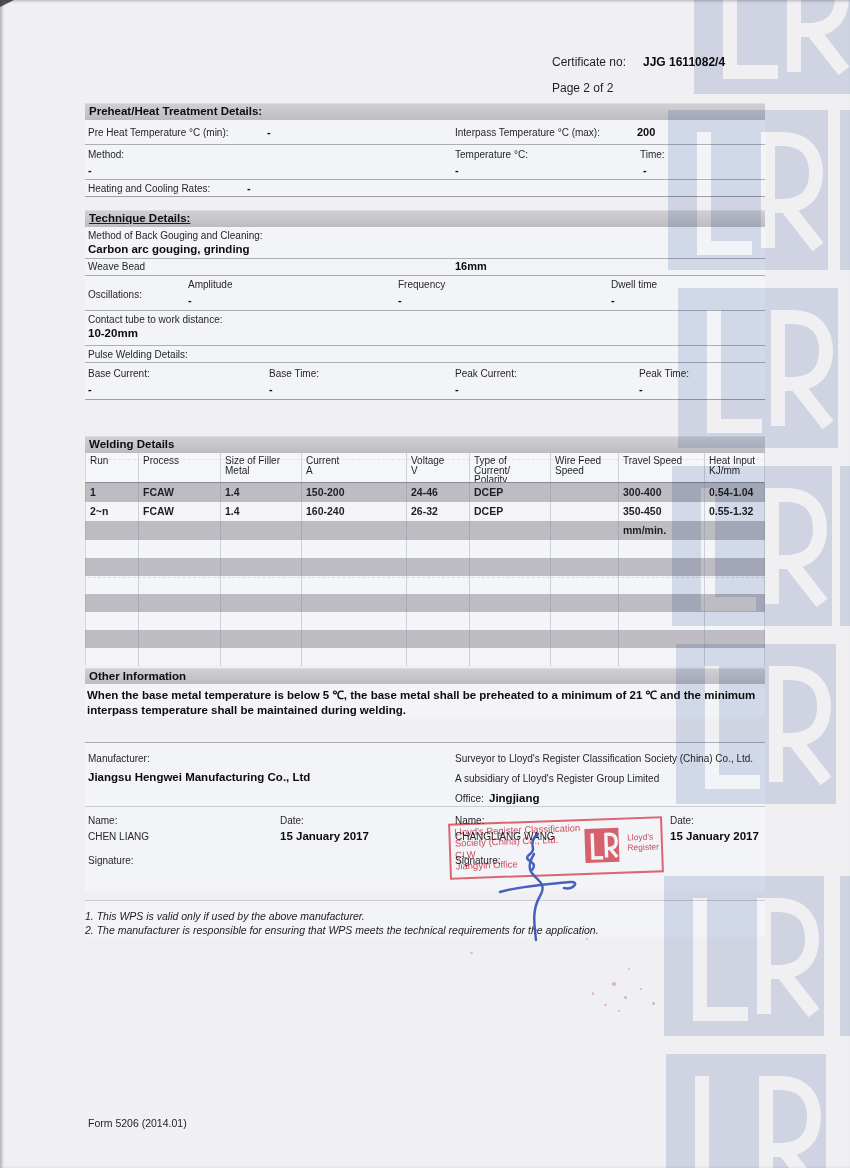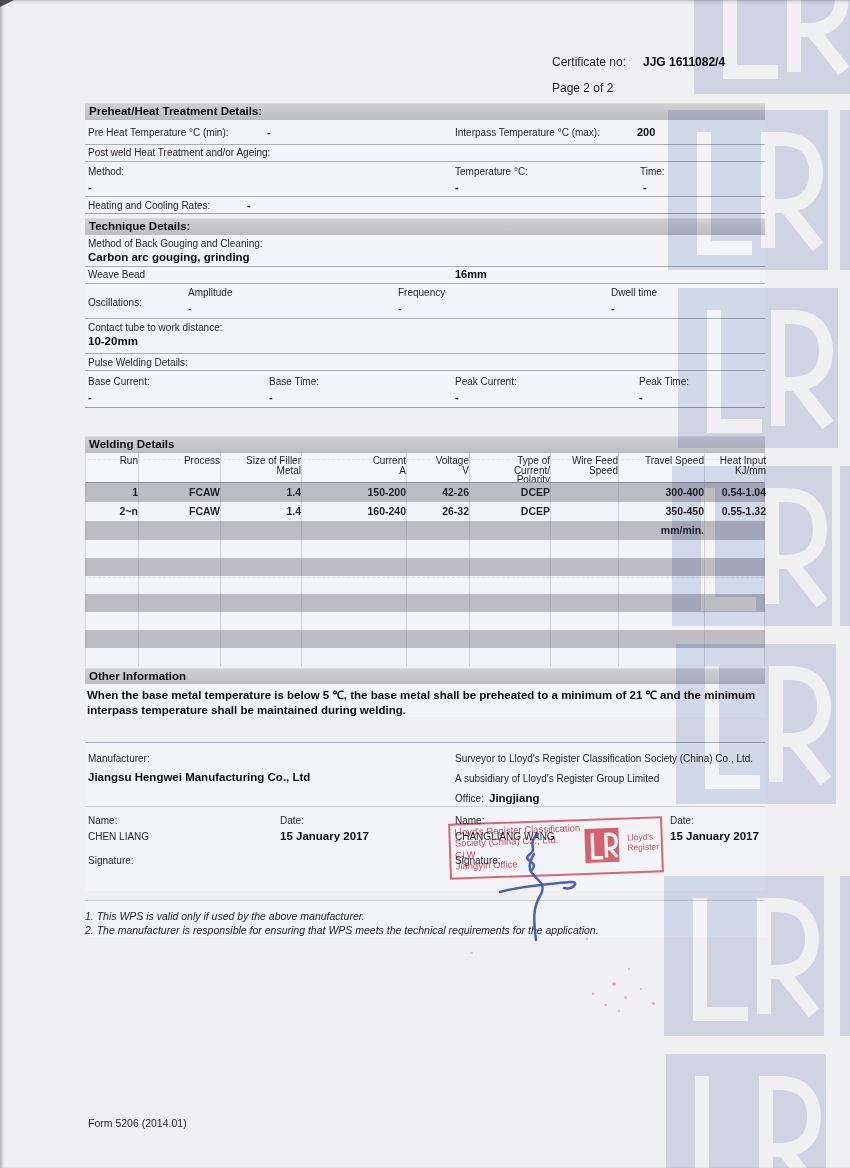--- a/index.html
+++ b/index.html
@@ -28,21 +28,21 @@
        font-weight:bold;font-size:11.5px;color:#0e0e10;padding:1px 0 0 4px;box-sizing:border-box;}
   .fr{position:relative;}
   .fr span{position:absolute;white-space:nowrap;}
   .lbl{font-size:10px;color:#26262b;}
   .val{font-weight:bold;font-size:11px;color:#0b0b0d;}
   .rule{border-bottom:1px solid #aab0ba;}
   .rule2{border-bottom:1px solid #9aa0ac;}
 
   
   .tr{display:grid;grid-template-columns:52px 82px 81px 105px 63px 81px 68px 86px 62px;
-      border-left:1px solid rgba(130,135,148,.28);border-right:1px solid rgba(130,135,148,.28);box-sizing:border-box;text-align:right;}
+      border-left:1px solid rgba(130,135,148,.28);border-right:1px solid rgba(130,135,148,.28);box-sizing:border-box;}
   .tr>span{border-left:1px solid rgba(130,135,148,.32);padding:1px 0 0 4px;box-sizing:border-box;overflow:hidden;}
   .tr>span:first-child{border-left:none;}
   .thead{height:30px;background:#f4f6fa;border-bottom:1px solid #868c97;}
   .thead>span{font-size:10px;line-height:9.5px;white-space:pre-line;padding-top:3px;}
   .drow{height:19px;}
   .drow>span{font-weight:bold;font-size:10.5px;padding-top:3px;}
   .erow{height:18px;}
   .g{background:#bdbcc3;}
   .w{background:#f4f5f9;}
 
@@ -133,40 +133,37 @@
   </div>
 
   <div class="sec" style="top:103px;">
     <div class="bar">Preheat/Heat Treatment Details:</div>
     <div class="fr rule" style="height:24px;">
       <span class="lbl" style="left:3px;top:7px">Pre Heat Temperature °C (min):</span>
       <span class="val" style="left:182px;top:6px">-</span>
       <span class="lbl" style="left:370px;top:7px">Interpass Temperature °C (max):</span>
       <span class="val" style="left:552px;top:6px">200</span>
     </div>
-    <div class="fr rule" style="height:16px;">
-      <span class="lbl" style="left:3px;top:2px">Post weld Heat Treatment and/or Ageing:</span>
-    </div>
     <div class="fr" style="height:18px;">
       <span class="lbl" style="left:3px;top:4px">Method:</span>
       <span class="lbl" style="left:370px;top:4px">Temperature °C:</span>
       <span class="lbl" style="left:555px;top:4px">Time:</span>
     </div>
     <div class="fr rule" style="height:16px;">
       <span class="val" style="left:3px;top:1px">-</span>
       <span class="val" style="left:370px;top:1px">-</span>
       <span class="val" style="left:558px;top:1px">-</span>
     </div>
     <div class="fr rule2" style="height:16px;">
       <span class="lbl" style="left:3px;top:3px">Heating and Cooling Rates:</span>
       <span class="val" style="left:162px;top:2px">-</span>
     </div>
   </div>
 
-  <div class="sec" style="top:218px;">
+  <div class="sec" style="top:210px;text-decoration:underline;">
     <div class="bar">Technique Details:</div>
     <div class="fr" style="height:15px;">
       <span class="lbl" style="left:3px;top:3px">Method of Back Gouging and Cleaning:</span>
     </div>
     <div class="fr rule" style="height:16px;">
       <span class="val" style="left:3px;top:1px;font-size:11.5px">Carbon arc gouging, grinding</span>
     </div>
     <div class="fr rule" style="height:16px;">
       <span class="lbl" style="left:3px;top:2px">Weave Bead</span>
       <span class="val" style="left:370px;top:1px">16mm</span>
@@ -221,21 +218,21 @@
 Speed</span>
       <span>Travel Speed</span>
       <span>Heat Input
 KJ/mm</span>
     </div>
     <div class="tr drow g">
       <span>1</span>
         <span>FCAW</span>
         <span>1.4</span>
         <span>150-200</span>
-        <span>42-26</span>
+        <span>24-46</span>
         <span>DCEP</span>
         <span></span>
         <span>300-400</span>
         <span>0.54-1.04</span>
     </div>
     <div class="tr drow w">
       <span>2~n</span>
         <span>FCAW</span>
         <span>1.4</span>
         <span>160-240</span>

